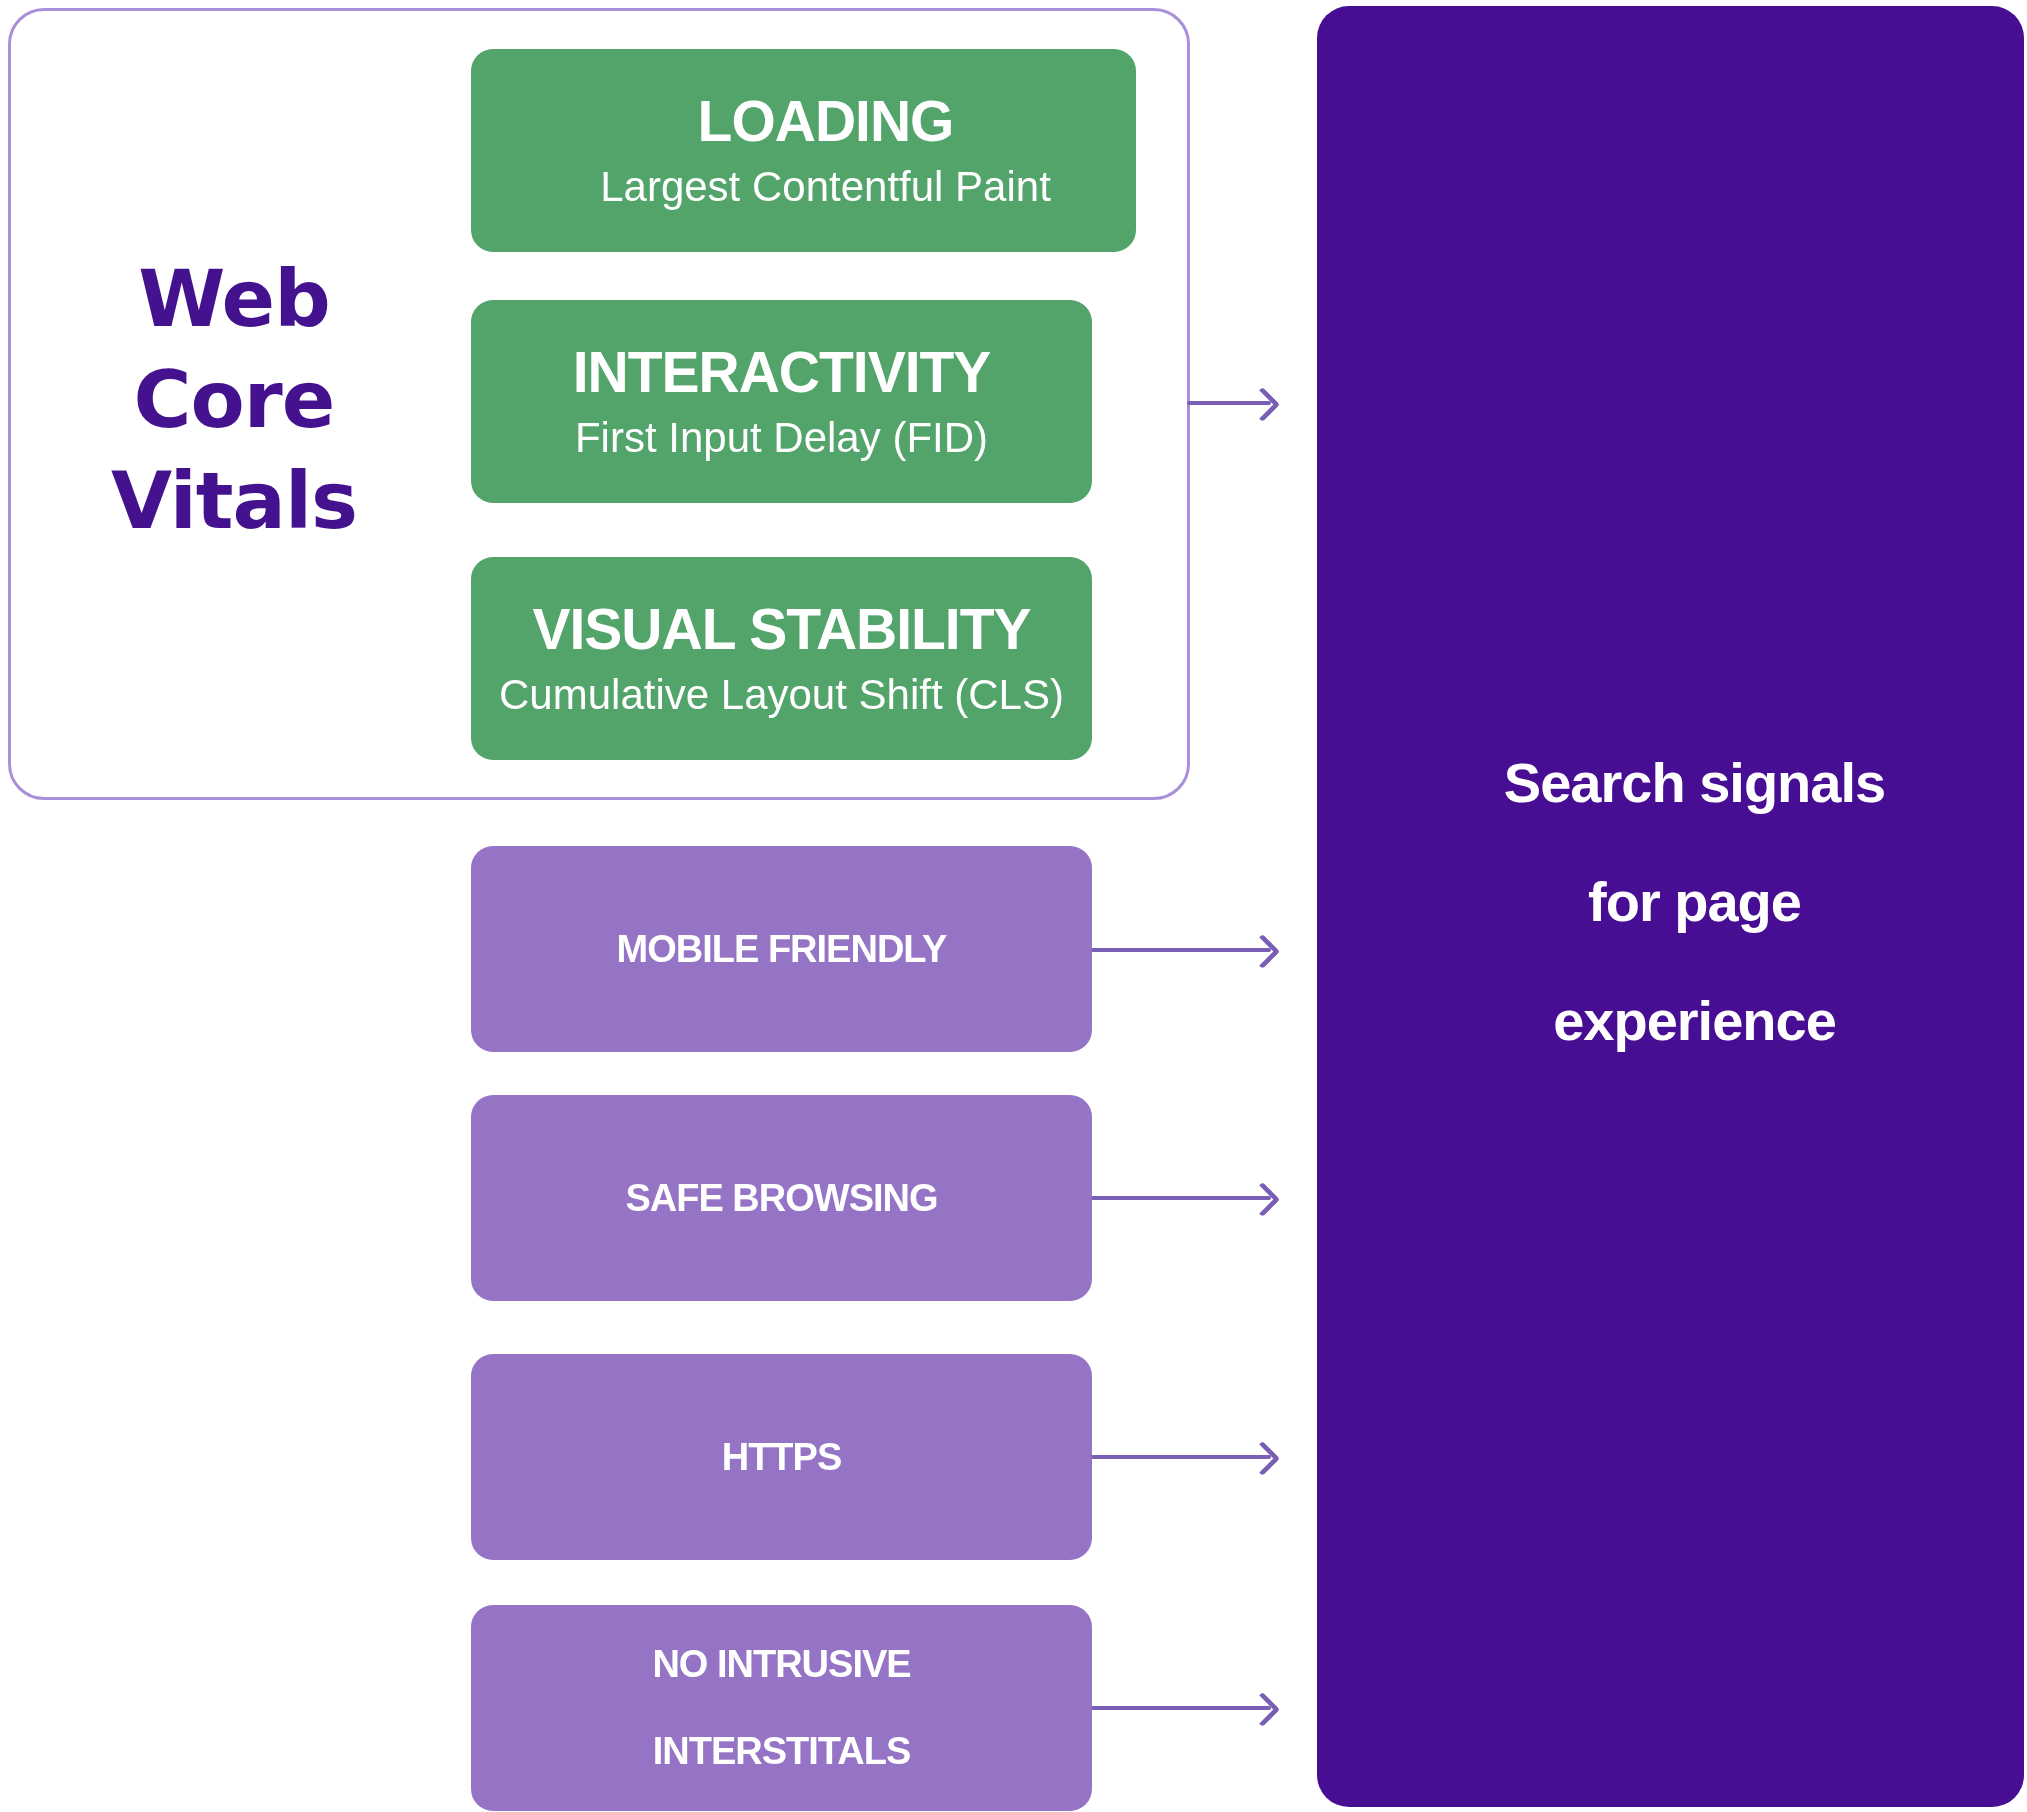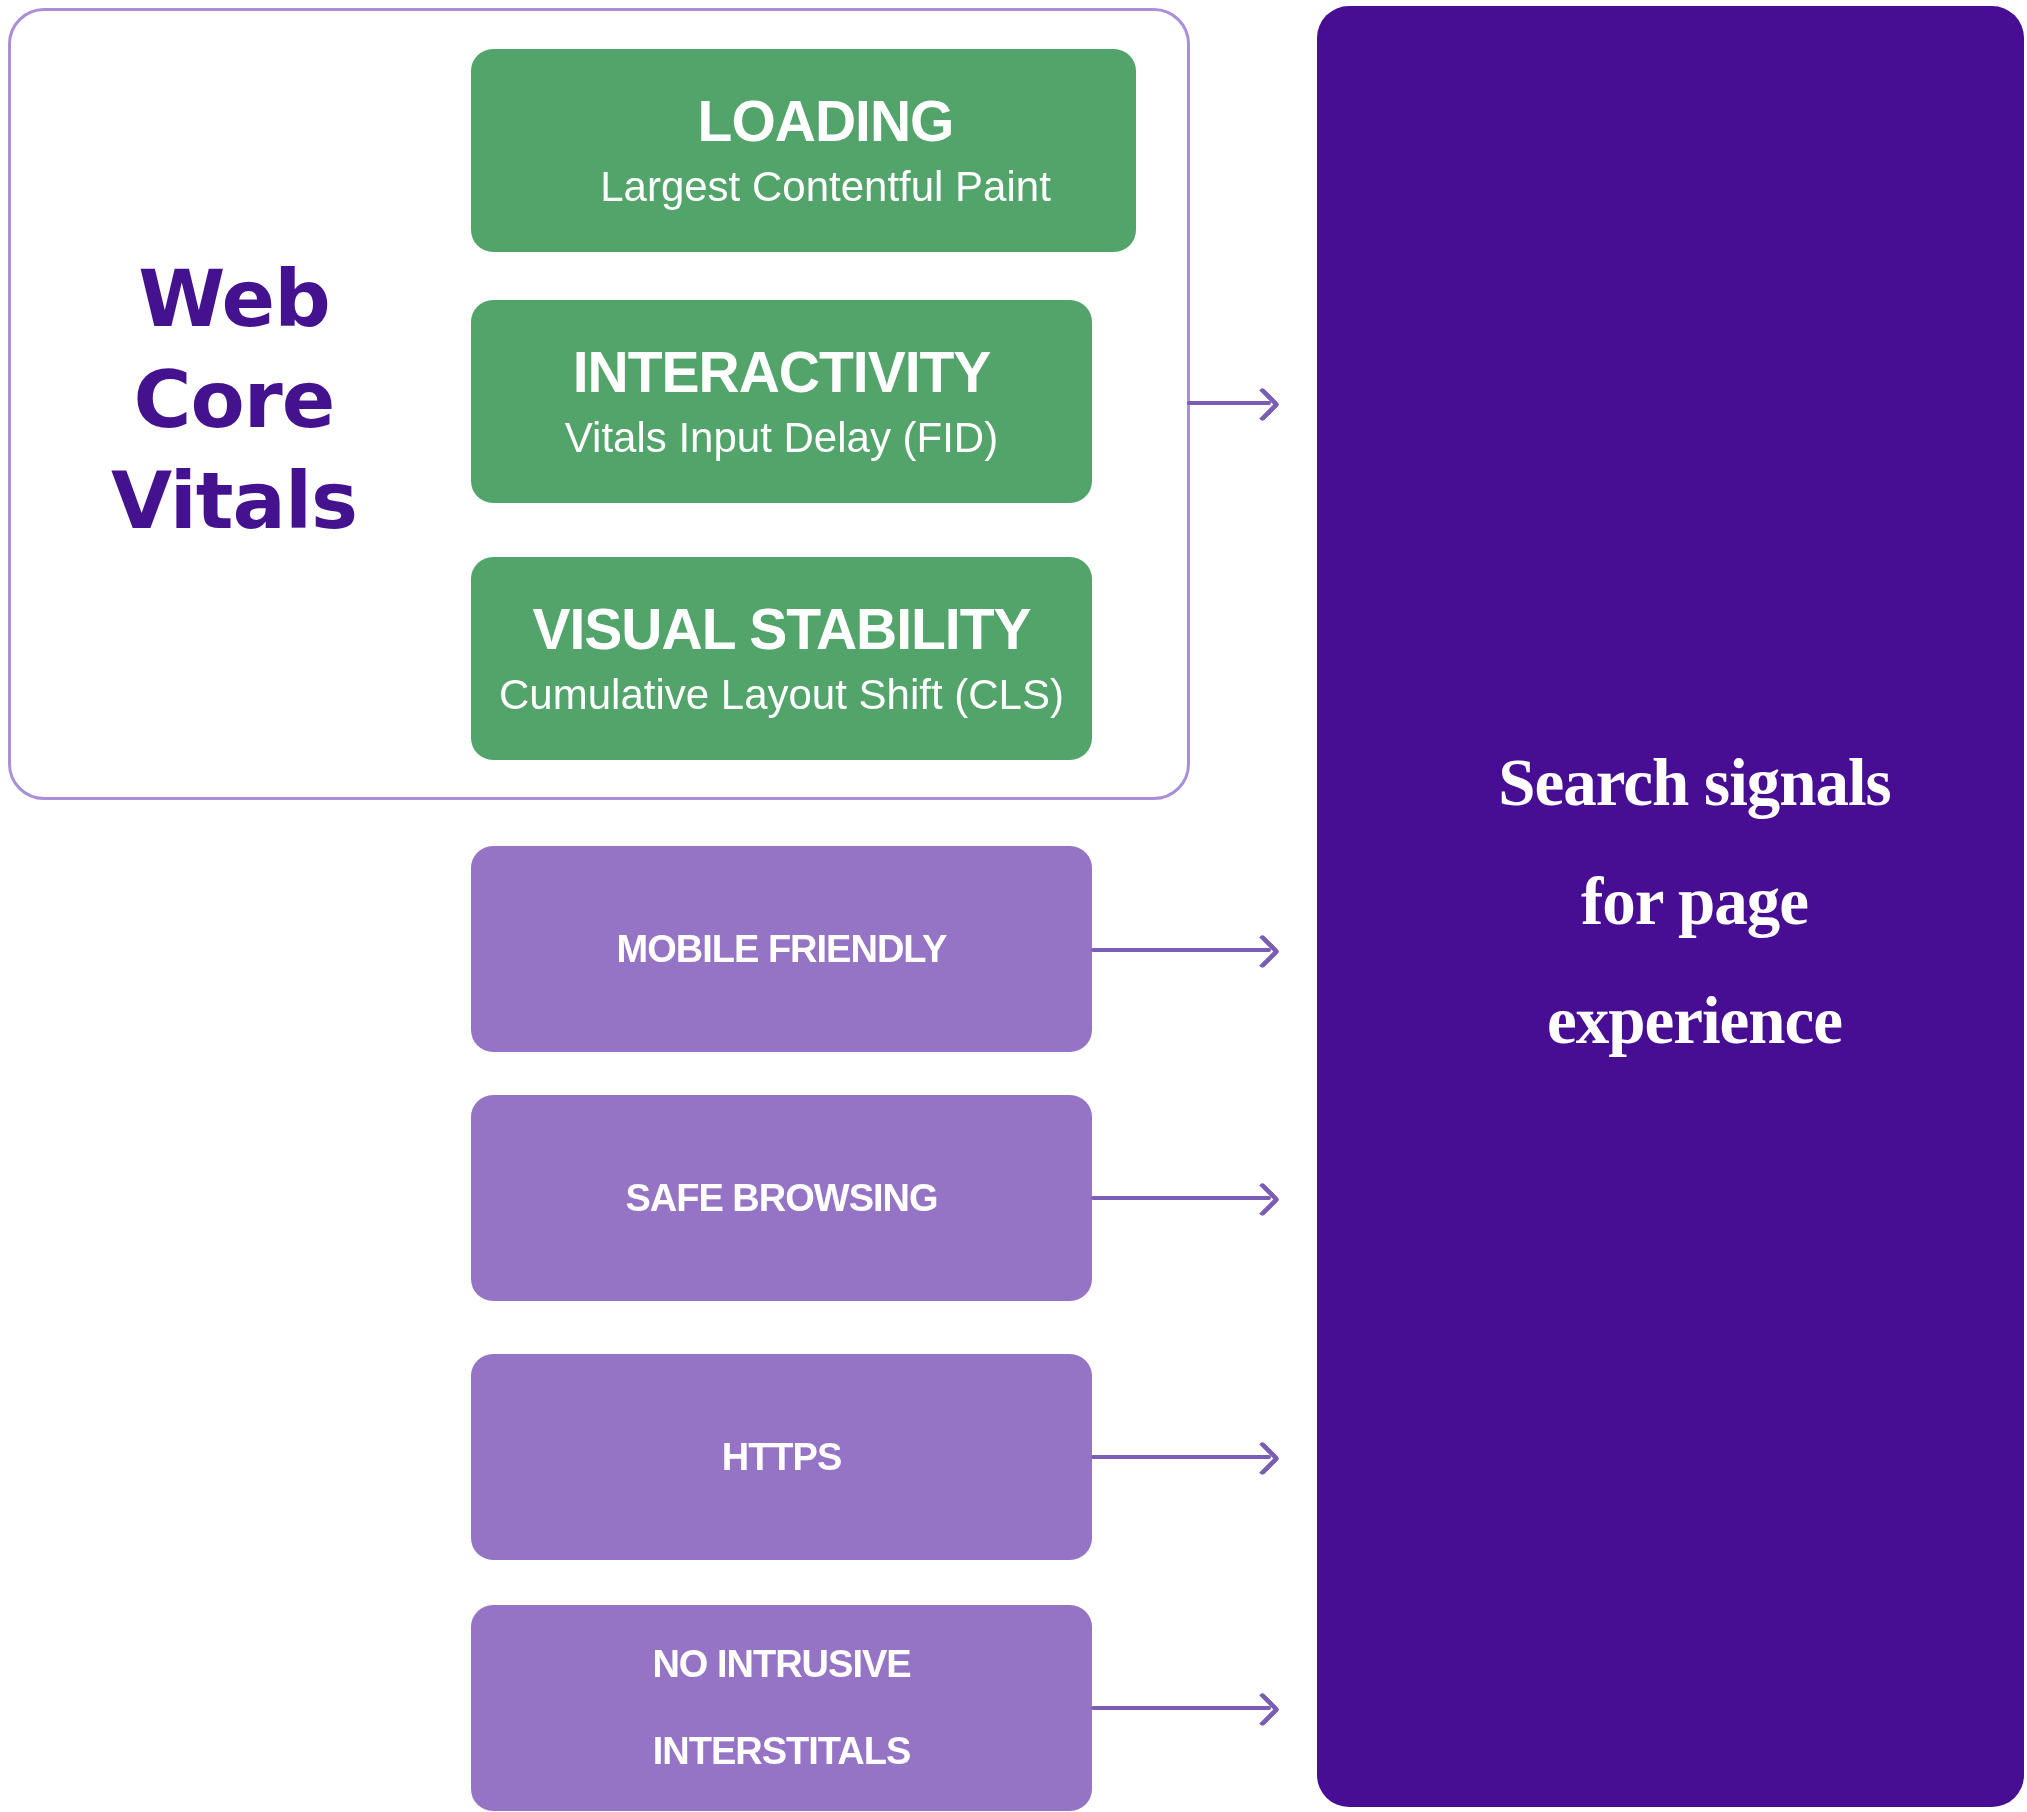--- a/index.html
+++ b/index.html
@@ -100,23 +100,23 @@
   
   .result-panel{
     position:absolute;left:1317px;top:6px;
     width:707px;height:1801px;
     background:var(--violet,#470e93);
     border-radius:32px;
   }
   .result-title{
     position:absolute;left:0;right:0;top:717px;
     text-align:center;
-    font-family:Liberation Serif, serif;
+    font-family:Liberation Sans, sans-serif;
     font-weight:bold;
-    font-size:67px;line-height:119px;
+    font-size:56px;line-height:119px;
     letter-spacing:-1px;
     color:var(--text-on-violet,#ffffff);
     margin-left:48px;
   }
 </style>
 </head>
 <body>
 
 <div class="canvas">
 
@@ -127,21 +127,21 @@
       <div>Vitals</div>
     </div>
 
     <div class="vital-card v1">
       <div class="vital-title">LOADING</div>
       <div class="vital-sub">Largest Contentful Paint</div>
     </div>
 
     <div class="vital-card v2">
       <div class="vital-title">INTERACTIVITY</div>
-      <div class="vital-sub">Vitals Input Delay (FID)</div>
+      <div class="vital-sub">First Input Delay (FID)</div>
     </div>
 
     <div class="vital-card v3">
       <div class="vital-title">VISUAL STABILITY</div>
       <div class="vital-sub">Cumulative Layout Shift (CLS)</div>
     </div>
   </div>
 
   <div class="signal-card s1">
     <div>MOBILE FRIENDLY</div>

